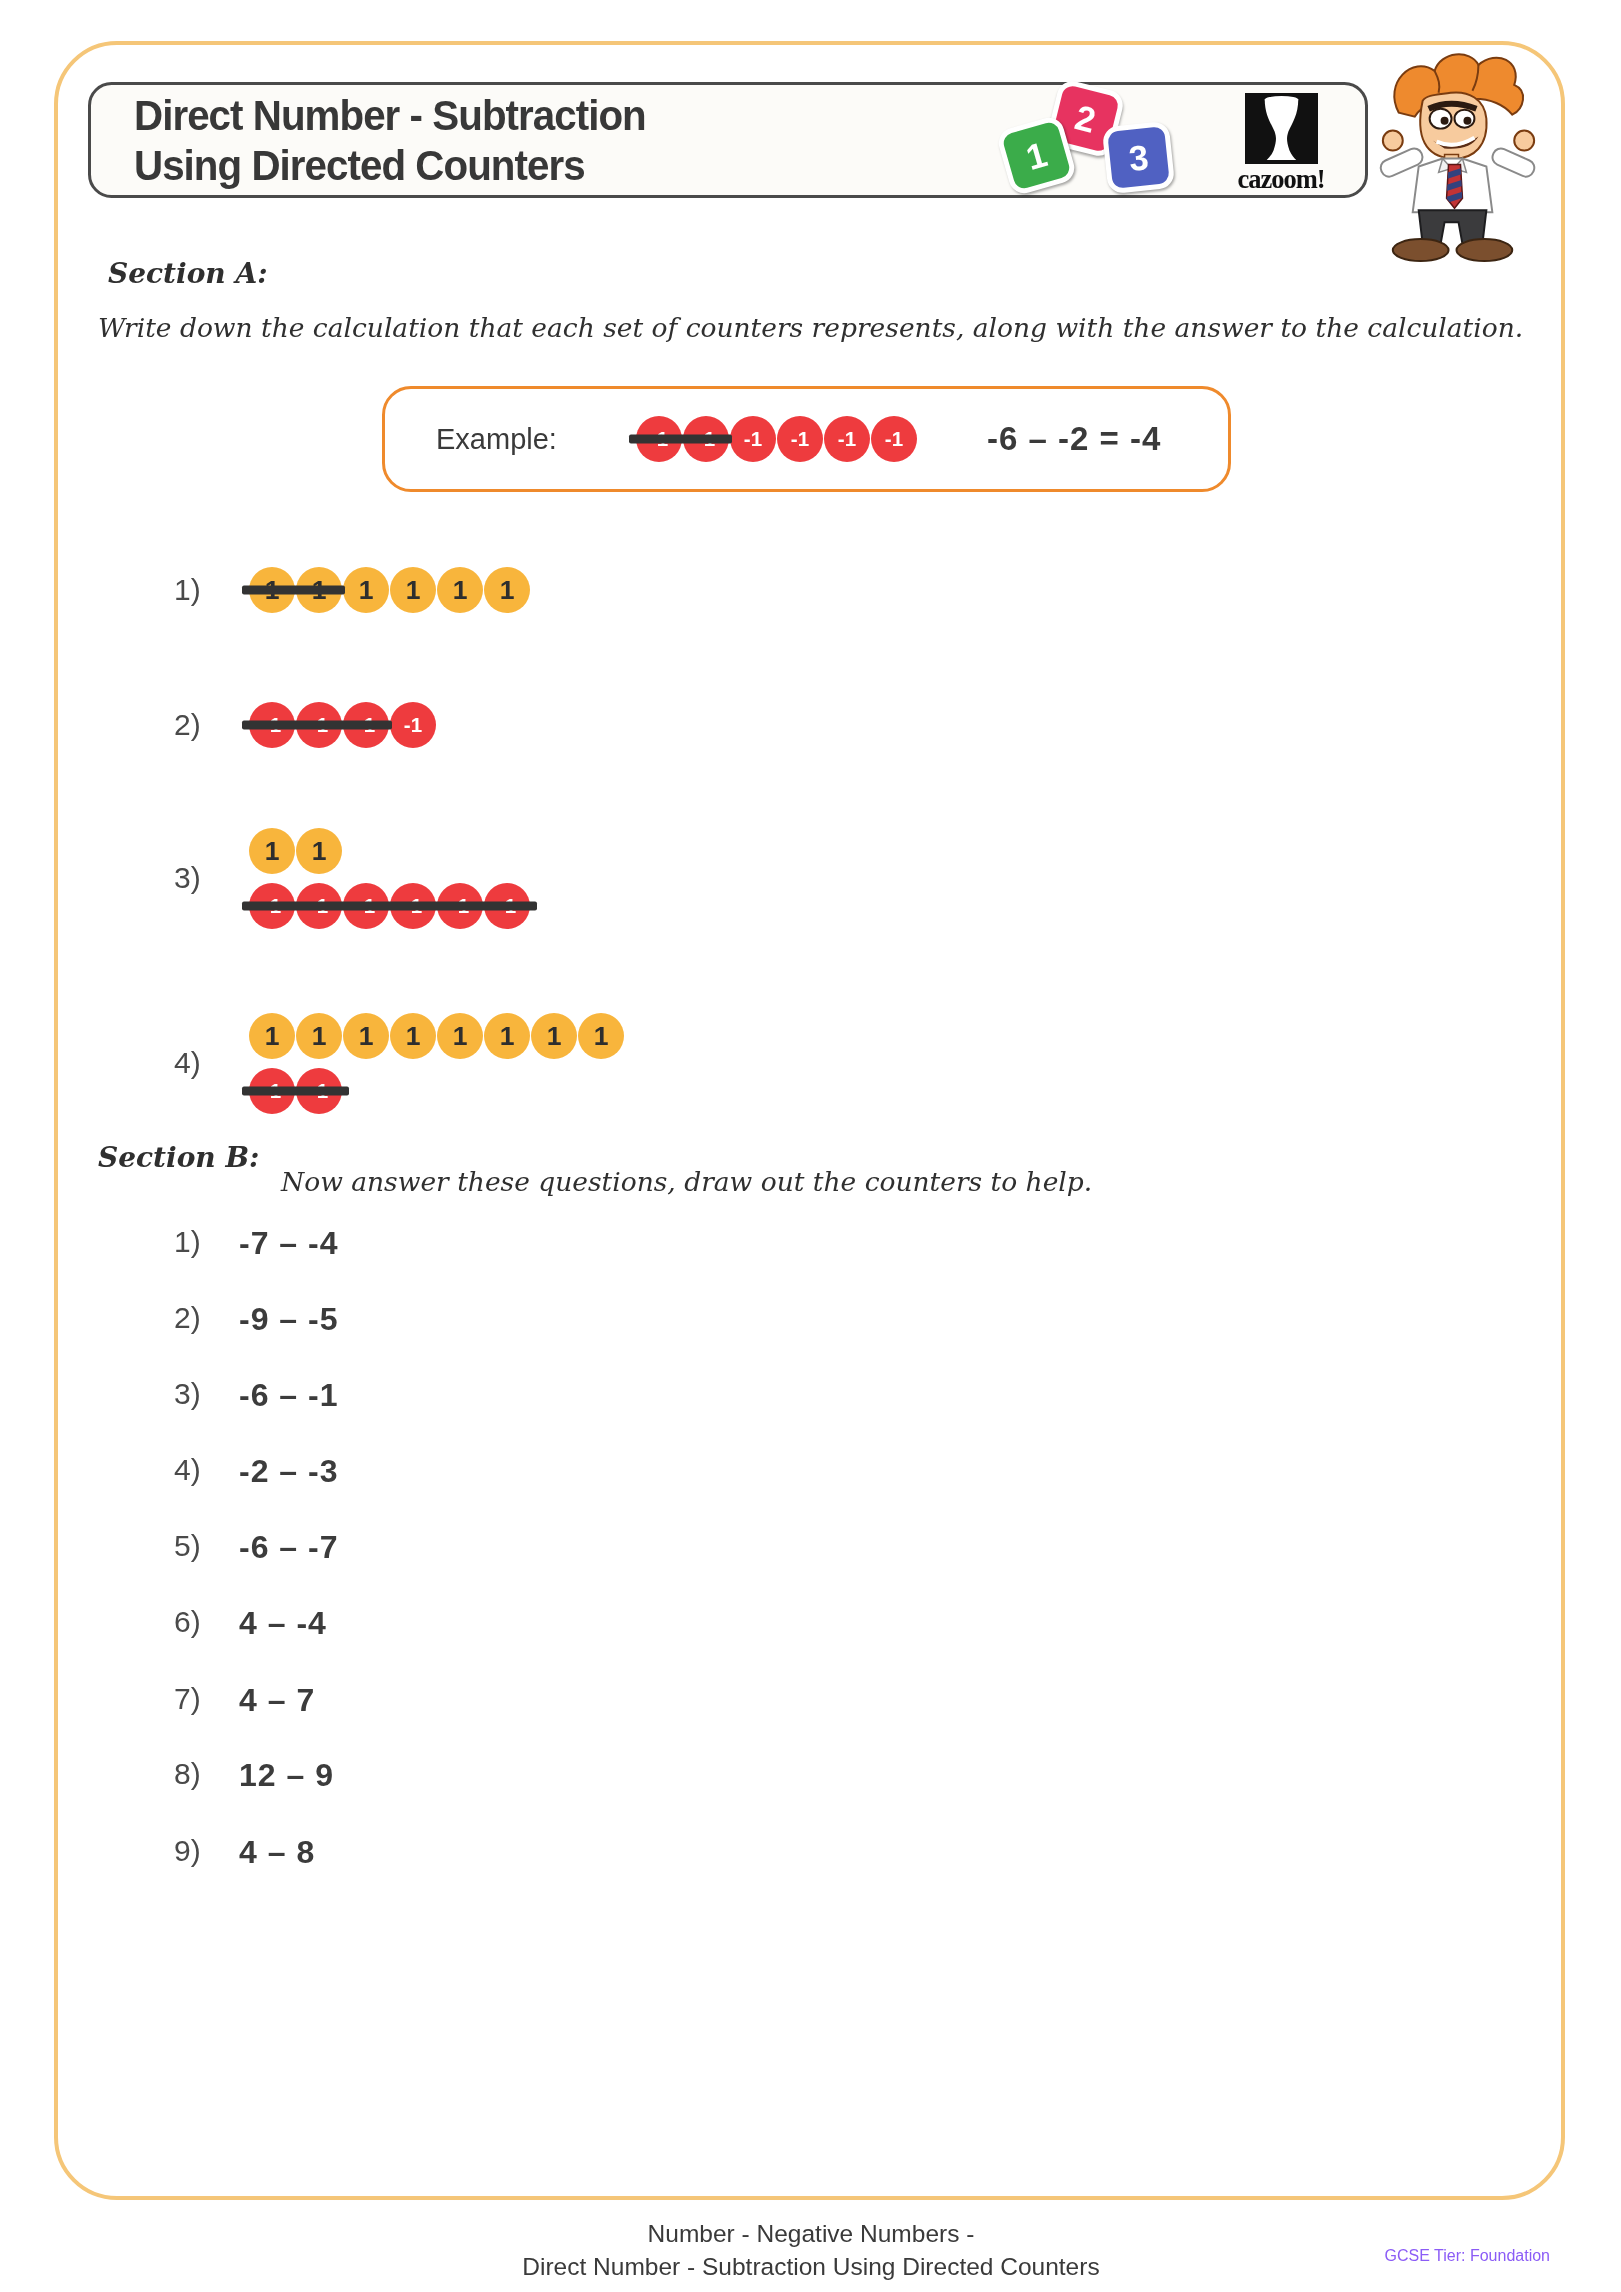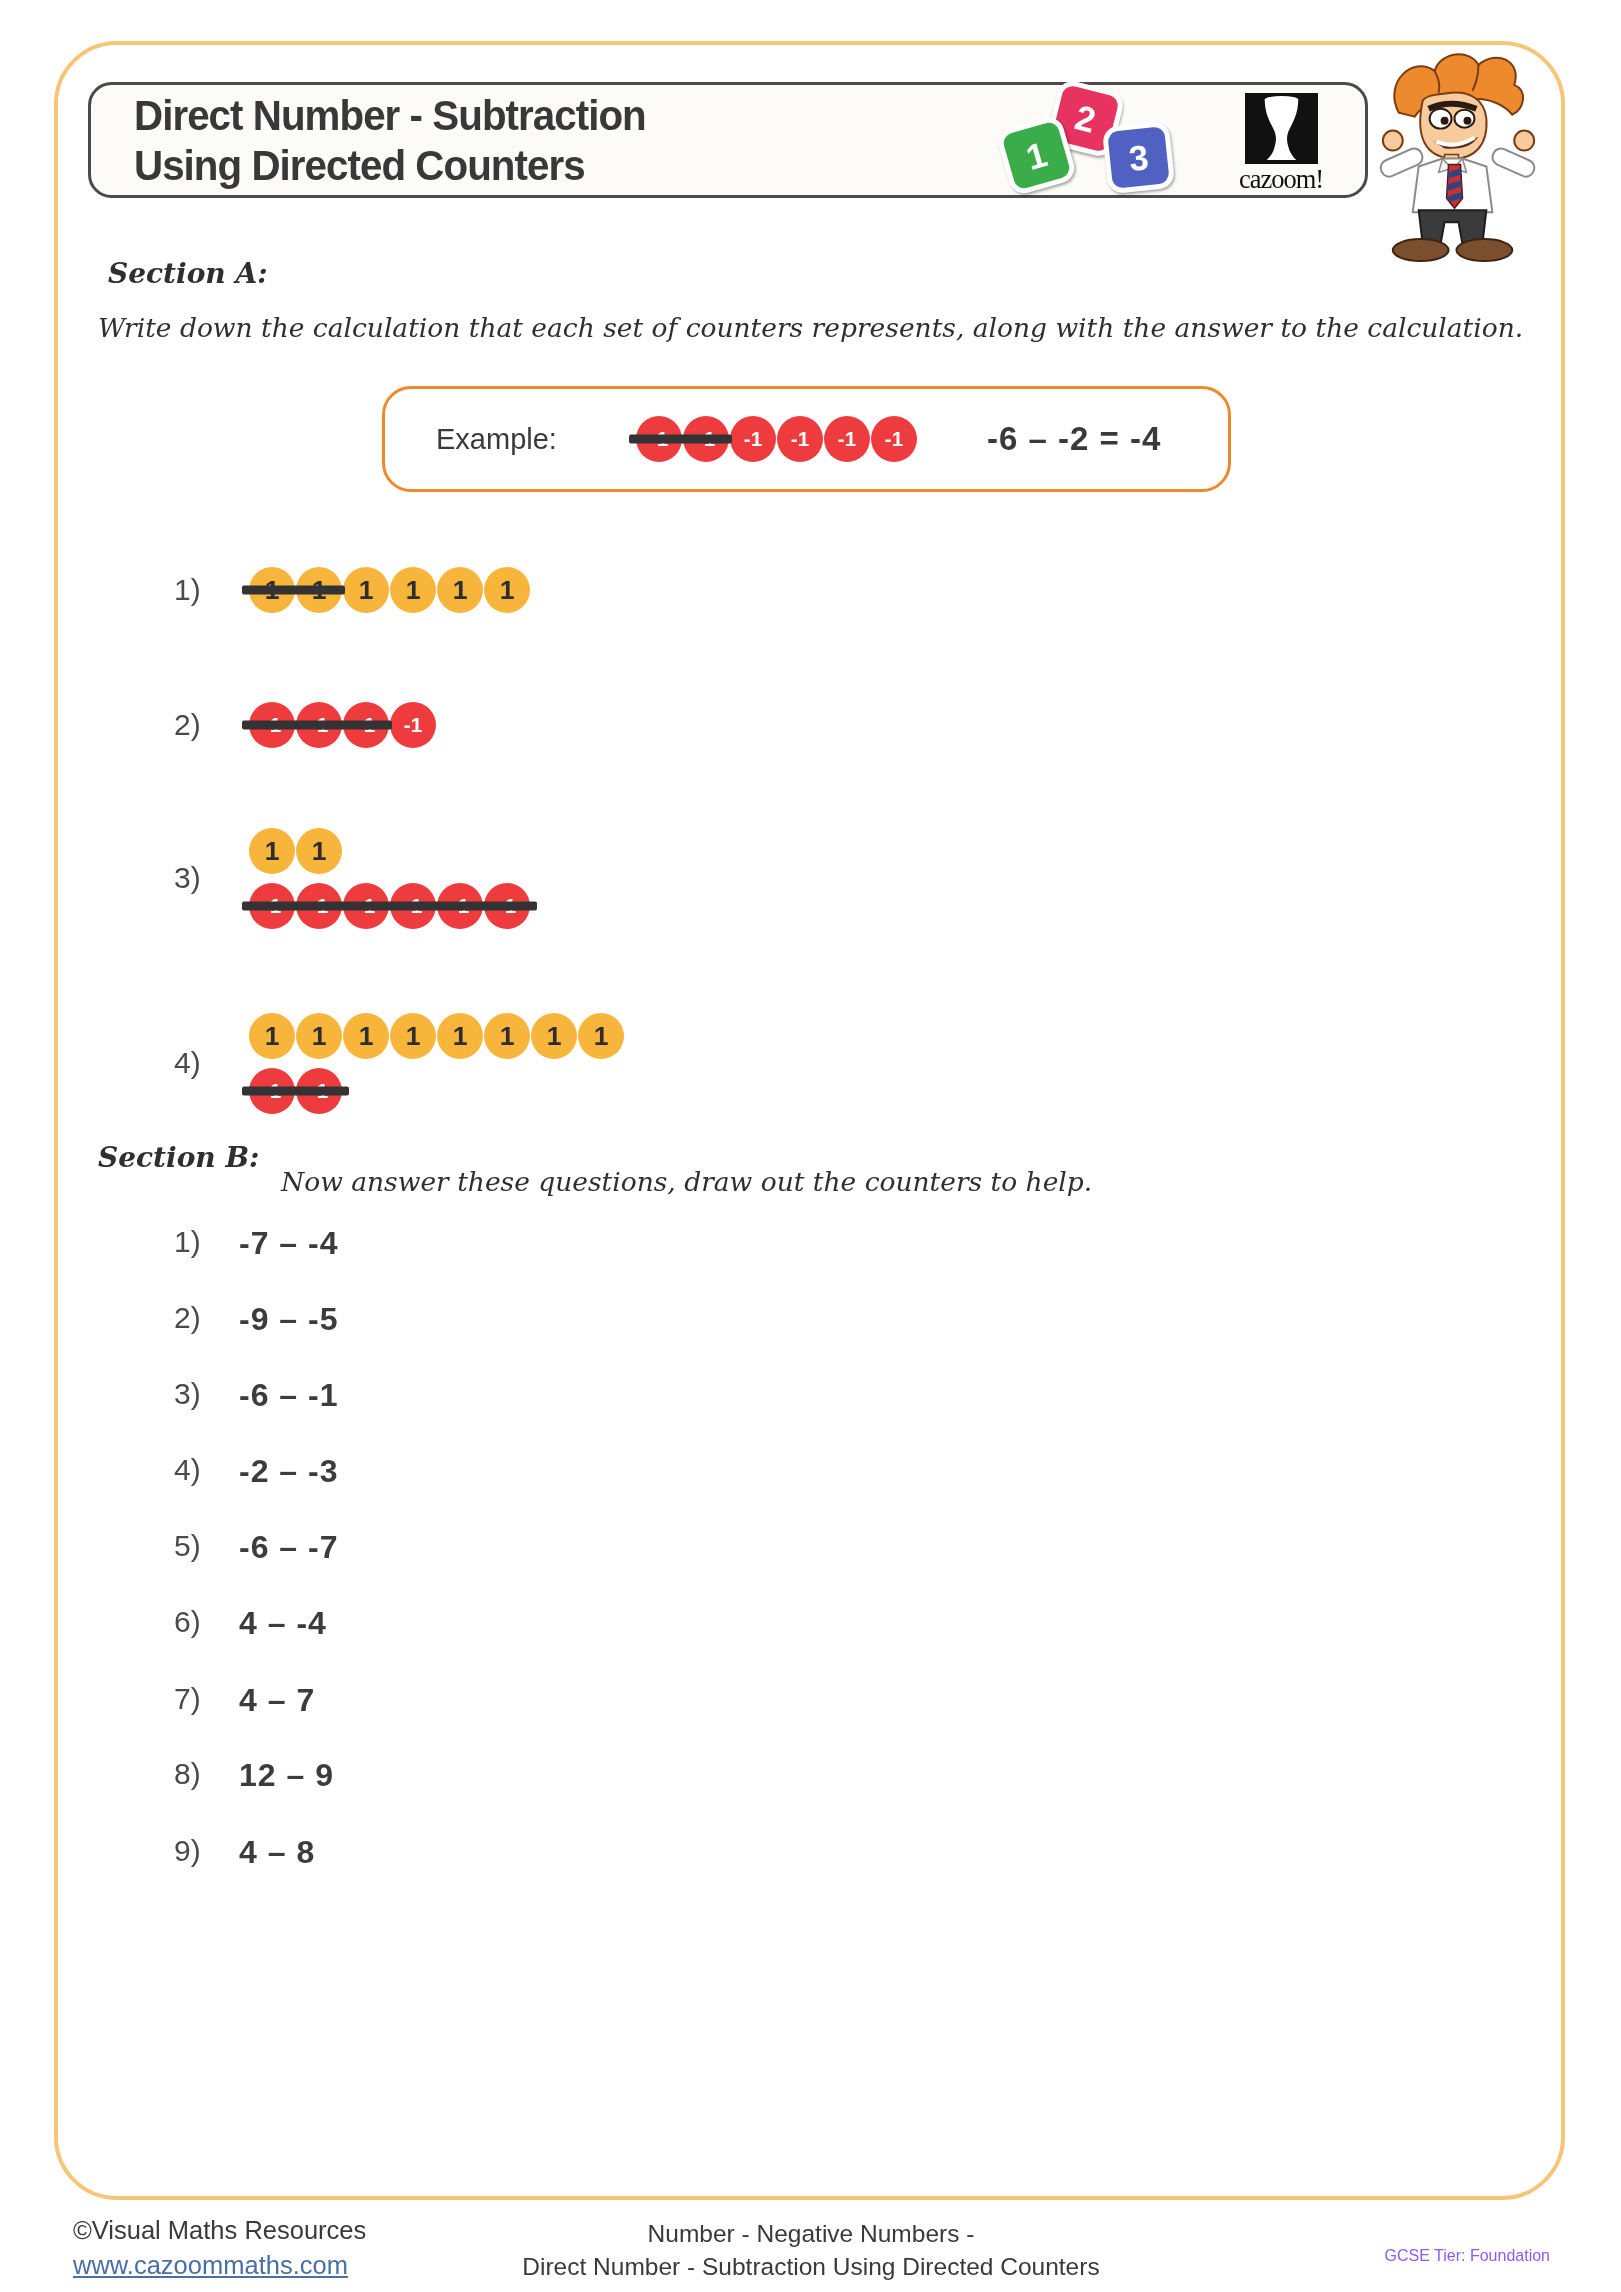--- a/index.html
+++ b/index.html
@@ -19,21 +19,21 @@
   .tiles{position:absolute;left:912px;top:3.9px;width:186px;height:106px;}
   .tile{position:absolute;width:57px;height:57px;border-radius:15.7px;border:5.9px solid #fff;
         display:flex;align-items:center;justify-content:center;color:#fff;font-size:35px;font-weight:800;
         box-shadow:1px 2px 2.9px rgba(0,0,0,.35);}
   .tile1{left:0px;top:33px;background:var(--c-tile-green,#3BAC4A);transform:rotate(-16deg);z-index:2;}
   .tile2{left:49px;top:-3.9px;background:var(--c-tile-pink,#E73360);transform:rotate(14deg);z-index:1;}
   .tile3{left:102px;top:35px;background:var(--c-tile-blue,#5061C2);transform:rotate(-6deg);z-index:3;}
 
   .cazoom{position:absolute;left:1141px;top:7.8px;width:98px;text-align:center;}
   .cazoom-rect{width:73px;height:71px;background:#111;margin:0 auto;display:block;}
-  .cazoom-word{font-family:"Liberation Serif",serif;font-weight:400;font-size:26.5px;color:#111;
+  .cazoom-word{font-family:"Liberation Serif",serif;font-weight:700;font-size:26.5px;color:#111;
                letter-spacing:-1px;margin-top:0px;}
 
   .mascot{position:absolute;left:1376px;top:49px;width:165px;height:214px;}
 
   
   .serif-head{position:absolute;font-family:"DejaVu Serif","Liberation Serif",serif;
               font-weight:bold;font-style:italic;font-size:28px;color:#2F2F2F;}
   .serif-text{font-family:"DejaVu Serif","Liberation Serif",serif;font-style:italic;
               font-size:26.5px;color:#2F2F2F;}
   .sa-instruction{position:absolute;left:98px;top:312px;width:1431px;}
@@ -267,24 +267,20 @@
         <span class="qb-num">8)</span>
         <span class="qb-expr">12 – 9</span>
       </div>
       <div class="qb-row" style="top: 609px;">
         <span class="qb-num">9)</span>
         <span class="qb-expr">4 – 8</span>
       </div>
     </div>
 
 
-  <div class="footer-left">
-    <div>©Visual Maths Resources</div>
-    <div class="footer-link">www.cazoommaths.com</div>
-  </div>
   <div class="footer-center">
     <div>Number - Negative Numbers -</div>
     <div>Direct Number - Subtraction Using Directed Counters</div>
   </div>
   <div class="footer-right">GCSE Tier: Foundation</div>
 
 </div>
 
 
 </body></html>

